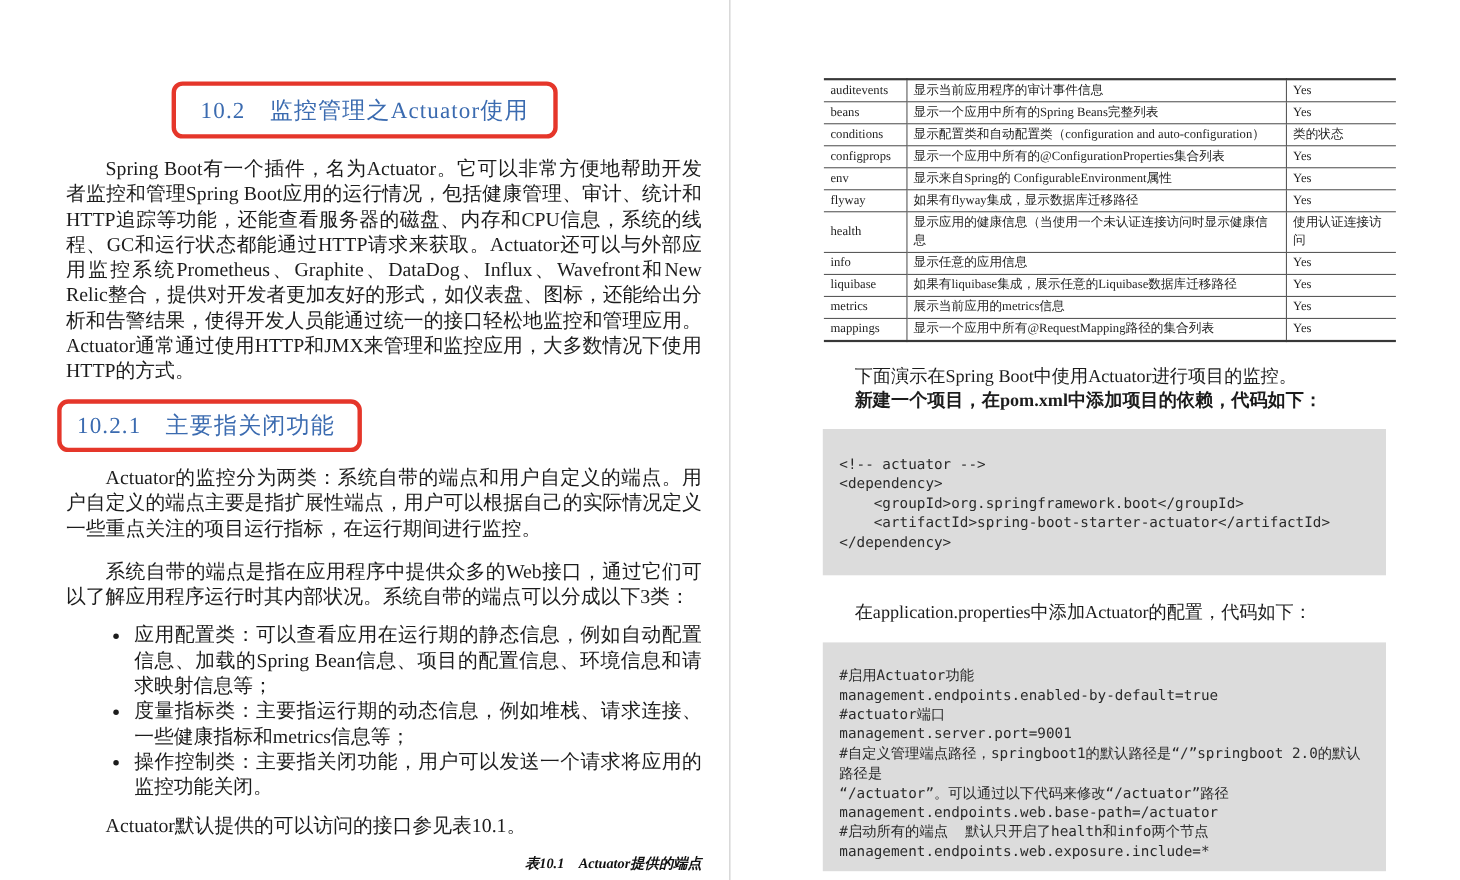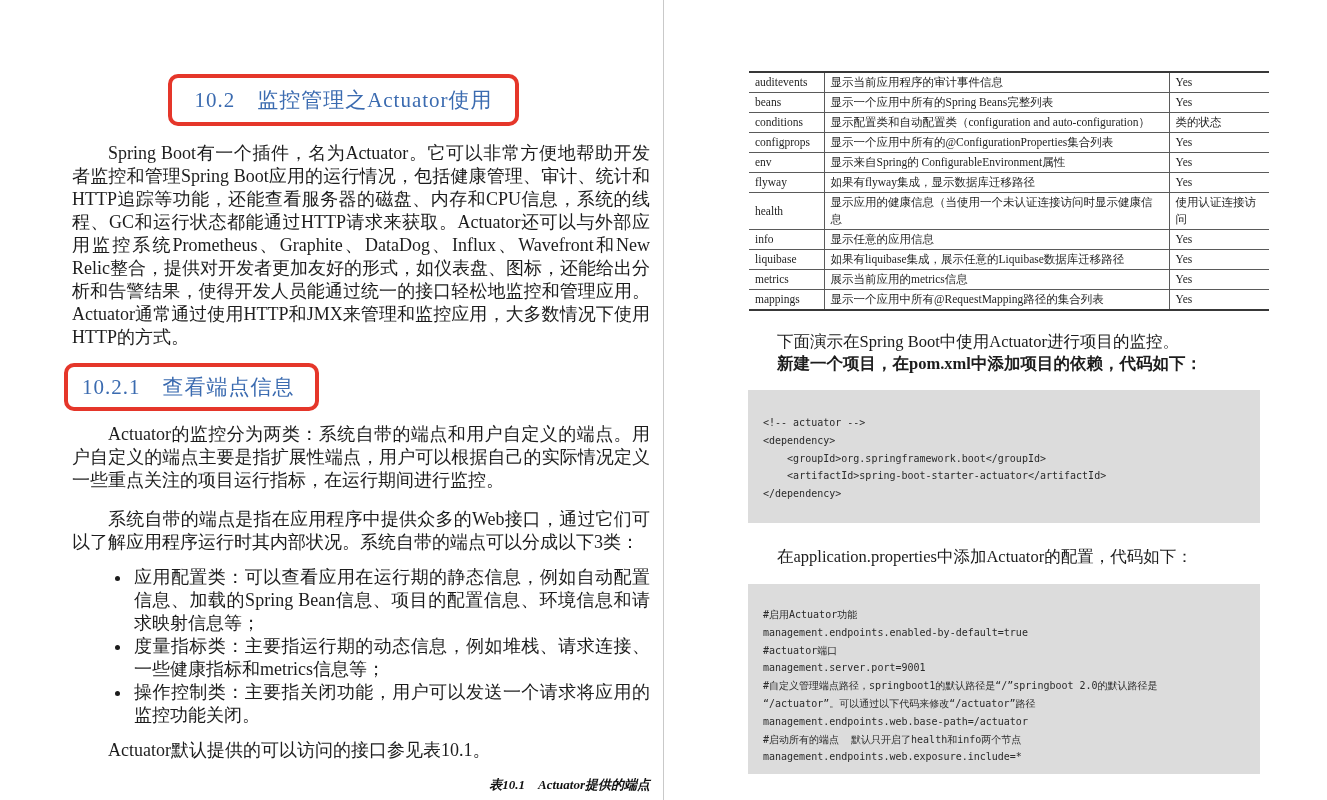--- a/index.html
+++ b/index.html
@@ -1,21 +1,21 @@
 <!DOCTYPE html>
 <html><head>
 <meta charset="utf-8">
 <style>
   html,body{margin:0;padding:0;background:#fff;}
   #stage{position:relative;width:1327px;height:800px;background:#fff;overflow:hidden;
          font-family:"Liberation Serif","DejaVu Serif",serif;color:#1c1c1c;}
   #page-divider{position:absolute;left:663px;top:0;width:1px;height:800px;background:#c9c9c9;}
 
   
-  .page-left{position:absolute;left:12px;top:0;width:663px;height:690px;}
+  .page-left{position:absolute;left:0;top:0;width:663px;height:690px;}
   .headbox{border:4px solid #e5362a;border-radius:10px;width:-moz-fit-content;width:fit-content;}
   .headbox.center{margin:74px auto 0 auto;padding:8px 22px;}
   .headbox.sub{margin:14px 0 0 52px;padding:6px 20px 6px 14px;}
   .headtitle{color:#3b6bb0;font-size:21px;line-height:28px;white-space:nowrap;letter-spacing:1px;}
   .lp-body{margin:0 25px 0 60px;}
   .para{font-size:18px;line-height:23px;text-align:justify;text-indent:2em;margin:0;}
   .p1{margin-top:16px;}
   .p2{margin-top:12px;}
   .p3{margin-top:16px;}
   .p4{margin-top:12px;}
@@ -30,37 +30,37 @@
                font-size:11.5px;color:#1e1e1e;table-layout:fixed;}
   table.etable col.c0{width:75px;} table.etable col.c1{width:345px;} table.etable col.c2{width:100px;}
   table.etable td{border-bottom:1px solid #5a5a5a;border-right:1px solid #5a5a5a;
                   padding:1px 6px;line-height:17px;vertical-align:middle;}
   table.etable td:last-child{border-right:none;}
   table.etable td:first-child{white-space:nowrap;margin-left:40px;}
   .rp-para{font-size:16.5px;line-height:22px;text-indent:2em;margin:0 30px 0 80px;text-align:justify;}
   .rp1{margin-top:20px;} .rp2{font-weight:bold;} .rp3{margin-top:23px;}
   pre.code{background:#dcdcdc;margin:0 0 0 84px;width:512px;box-sizing:border-box;
            font-family:"DejaVu Sans Mono","Liberation Mono",monospace;
-           font-size:10px;line-height:17.8px;color:#2a2a2a;white-space:pre-wrap;word-break:break-all;}
+           font-size:13px;line-height:17.8px;color:#2a2a2a;white-space:pre-wrap;word-break:break-all;}
   pre.code.k1{margin-top:15px;padding:24px 12px 20px 15px;}
   pre.code.k2{margin-top:16px;padding:22px 12px 8px 15px;}
 </style>
 </head>
 <body>
 
 <div id="stage">
 
   <div class="page-left">
     <div class="headbox center">
       <div class="headtitle">10.2　监控管理之Actuator使用</div>
     </div>
     <div class="lp-body">
       <p class="para p1">Spring Boot有一个插件，名为Actuator。它可以非常方便地帮助开发者监控和管理Spring Boot应用的运行情况，包括健康管理、审计、统计和HTTP追踪等功能，还能查看服务器的磁盘、内存和CPU信息，系统的线程、GC和运行状态都能通过HTTP请求来获取。Actuator还可以与外部应用监控系统Prometheus、Graphite、DataDog、Influx、Wavefront和New Relic整合，提供对开发者更加友好的形式，如仪表盘、图标，还能给出分析和告警结果，使得开发人员能通过统一的接口轻松地监控和管理应用。Actuator通常通过使用HTTP和JMX来管理和监控应用，大多数情况下使用HTTP的方式。</p>
       <div class="headbox sub" style="margin-left:-8px;">
-        <div class="headtitle">10.2.1　查看端点信息</div>
+        <div class="headtitle">10.2.1　主要指关闭功能</div>
       </div>
       <p class="para p2">Actuator的监控分为两类：系统自带的端点和用户自定义的端点。用户自定义的端点主要是指扩展性端点，用户可以根据自己的实际情况定义一些重点关注的项目运行指标，在运行期间进行监控。</p>
       <p class="para p3">系统自带的端点是指在应用程序中提供众多的Web接口，通过它们可以了解应用程序运行时其内部状况。系统自带的端点可以分成以下3类：</p>
       <ul class="bullets">
           <li>应用配置类：可以查看应用在运行期的静态信息，例如自动配置信息、加载的Spring Bean信息、项目的配置信息、环境信息和请求映射信息等；</li>
           <li>度量指标类：主要指运行期的动态信息，例如堆栈、请求连接、一些健康指标和metrics信息等；</li>
           <li>操作控制类：主要指关闭功能，用户可以发送一个请求将应用的监控功能关闭。</li>
         </ul>
       <p class="para p4">Actuator默认提供的可以访问的接口参见表10.1。</p>
       <div class="tcaption">表10.1　Actuator提供的端点</div>

